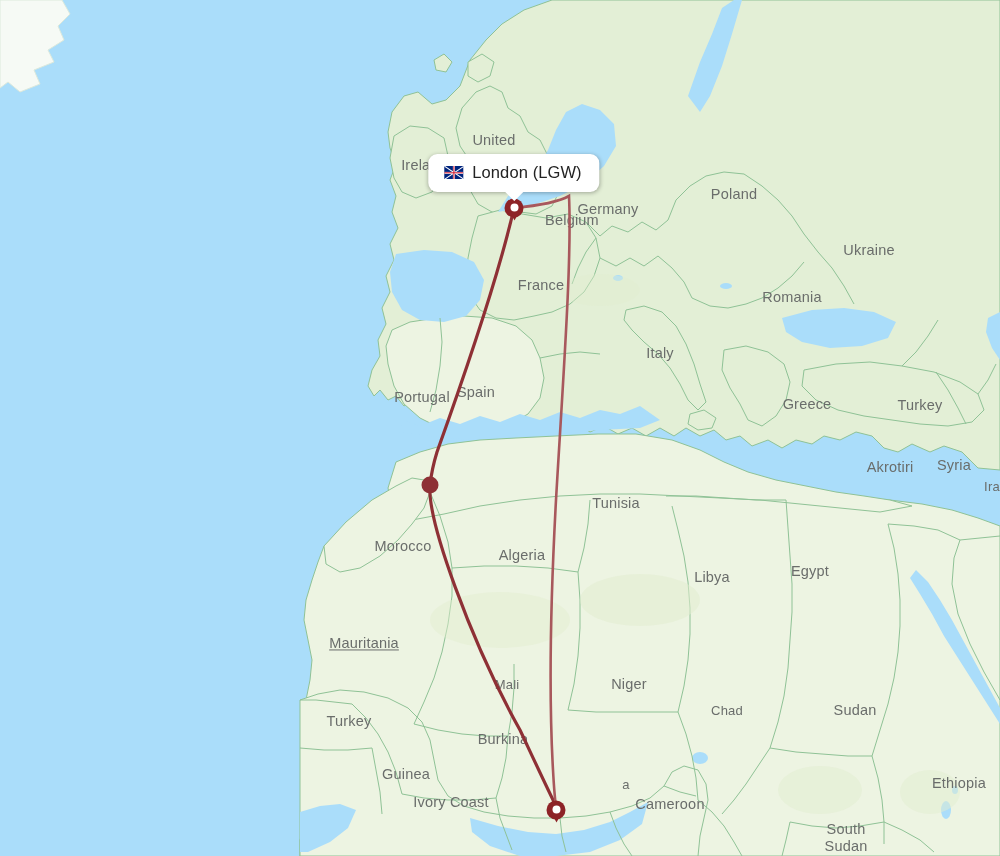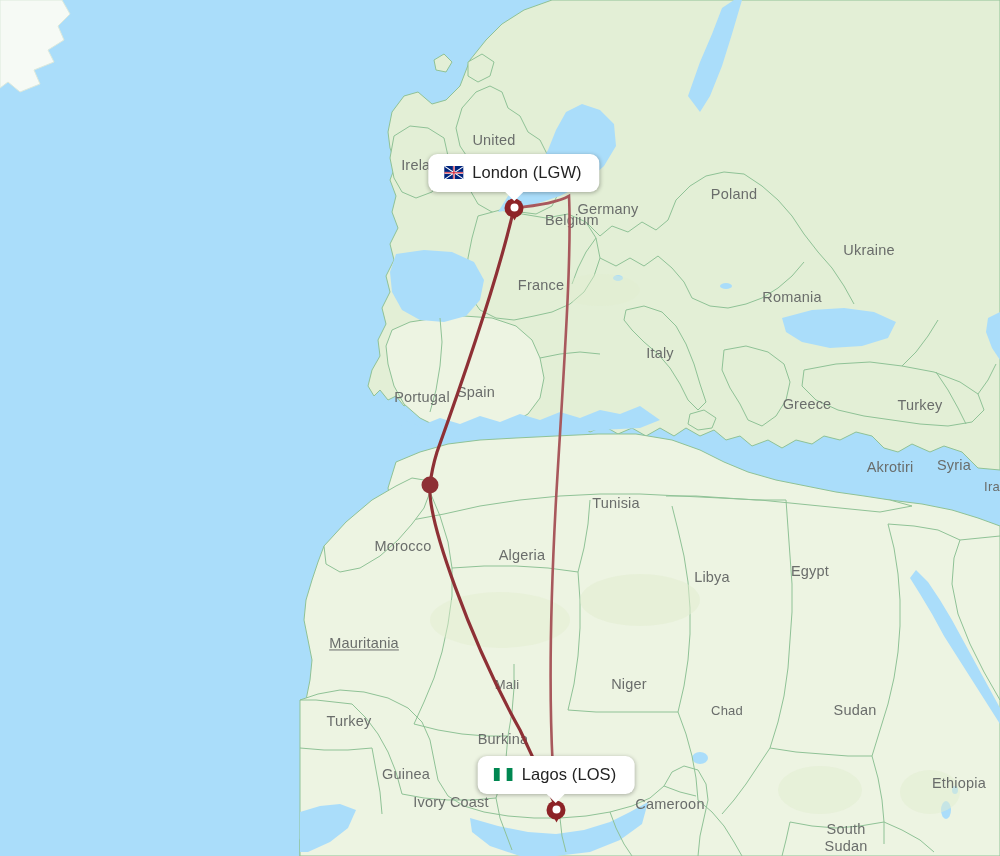--- a/index.html
+++ b/index.html
@@ -373,22 +373,14 @@
         <span style="position:absolute;top:0;left:50%;height:100%;width:2.8px;background:#fff;transform:translateX(-50%)"></span>
         <span style="position:absolute;left:-3px;top:50%;width:26px;height:1.4px;background:#fff;transform:translateY(-50%) rotate(34deg)"></span>
         <span style="position:absolute;left:-3px;top:50%;width:26px;height:1.4px;background:#fff;transform:translateY(-50%) rotate(-34deg)"></span>
         <span style="position:absolute;left:0;top:50%;width:100%;height:1.4px;background:#CF142B;transform:translateY(-50%)"></span>
         <span style="position:absolute;top:0;left:50%;height:100%;width:1.8px;background:#CF142B;transform:translateX(-50%)"></span>
       </span>
     <span class="cl-text">London (LGW)</span>
     <span class="tail"></span>
   </div>
 
-  <div class="callout" id="callout-destination" style="left: 556px; top: 794px;">
-    <span class="flag" id="flag-destination" style="background: rgb(255, 255, 255);">
-        <span style="position:absolute;left:0;top:0;width:33.34%;height:100%;background:#008751"></span>
-        <span style="position:absolute;right:0;top:0;width:33.34%;height:100%;background:#008751"></span>
-      </span>
-    <span class="cl-text">Lagos (LOS)</span>
-    <span class="tail"></span>
-  </div>
 
 </div>
 
 </body></html>

